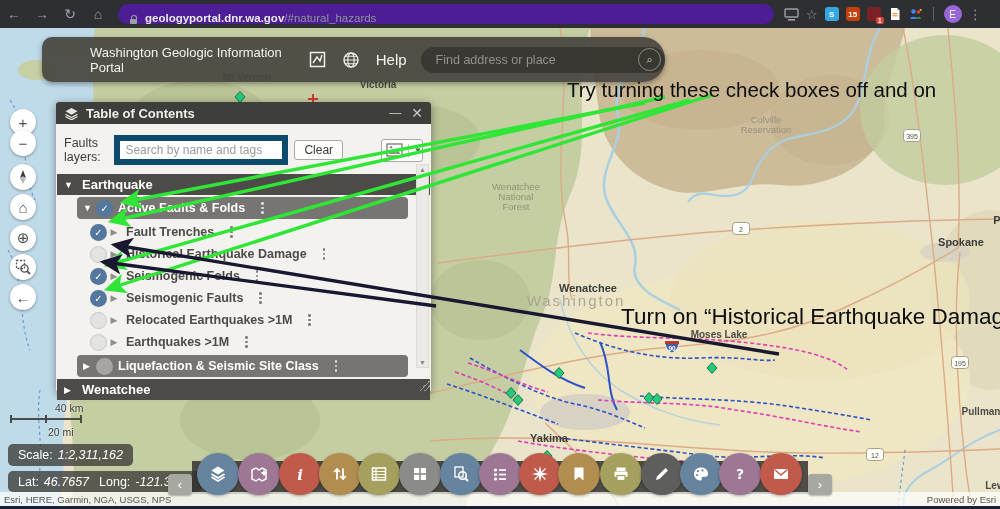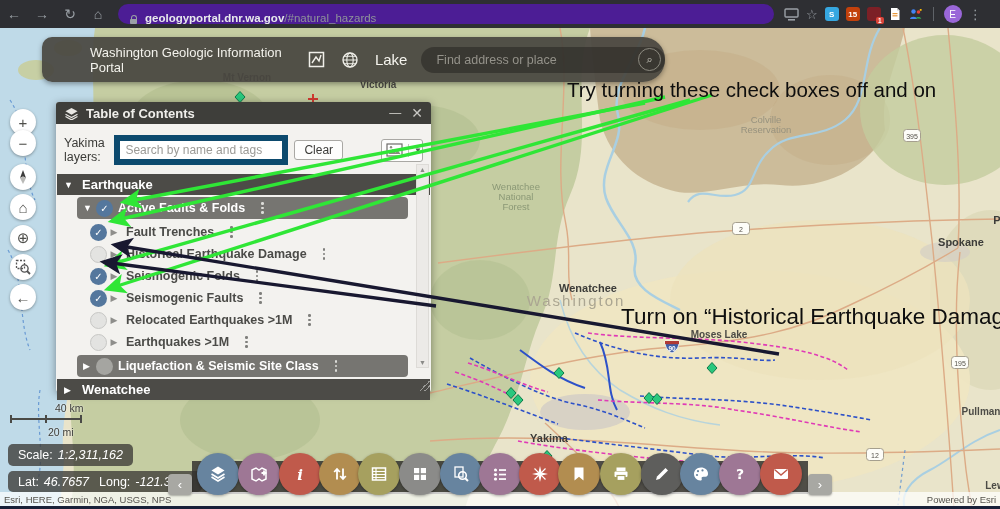--- a/index.html
+++ b/index.html
@@ -264,21 +264,21 @@
           <path d="M4 12 8 6 11 10 13 4" fill="none" stroke="#f0efe9" stroke-width="1.4"></path>
         </svg>
     </span>
     <span class="hdr-ic">
       <svg width="18" height="18" viewBox="0 0 18 18">
           <circle cx="9" cy="9" r="7" fill="none" stroke="#f0efe9" stroke-width="1.4"></circle>
           <ellipse cx="9" cy="9" rx="3.2" ry="7" fill="none" stroke="#f0efe9" stroke-width="1.1"></ellipse>
           <path d="M2 9 H16 M3.2 5.2 H14.8 M3.2 12.8 H14.8" stroke="#f0efe9" stroke-width="1.1"></path>
         </svg>
     </span>
-    <span id="help-label">Lake</span>
+    <span id="help-label">Help</span>
     <div id="hdr-search">
       <input type="text" placeholder="Find address or place" style="">
       <span id="hdr-mag">⌕</span>
     </div>
   </div>
 
   <div id="map-controls-slot">
       <div class="circle-btn" style="top: 109px;">+</div>
       <div class="circle-btn" style="top: 130px;">−</div>
       <div class="circle-btn" style="top: 164px;">
@@ -429,21 +429,21 @@
       <svg width="15" height="13" viewBox="0 0 20 17">
           <path d="M10 1 18 5.5 10 10 2 5.5Z" fill="#e8e7e3"></path>
           <path d="M2 9.5 10 14 18 9.5" stroke="#e8e7e3" stroke-width="1.6" fill="none"></path>
           <path d="M2 12.5 10 17 18 12.5" stroke="#e8e7e3" stroke-width="1.6" fill="none"></path>
         </svg>
       <span id="toc-title">Table of Contents</span>
       <span class="toc-winbtn">—</span>
       <span class="toc-winbtn" style="font-size:14px;">✕</span>
     </div>
     <div id="toc-search-row">
-      <span id="toc-search-label">Yakima layers:</span>
+      <span id="toc-search-label">Faults layers:</span>
       <input id="toc-search-input" type="text" placeholder="Search by name and tags" style="">
       <button id="toc-clear">Clear</button>
       <span id="toc-thumb-btn">
         <svg width="17" height="14" viewBox="0 0 17 14" style="margin-left:4px;">
             <rect x="1" y="1" width="15" height="12" fill="#fff" stroke="#6e6d69" stroke-width="1.2"></rect>
             <path d="M2.5 11 6.5 6 9.5 9.5 12 7.5 14.5 11Z" fill="#8a897f"></path>
             <circle cx="5" cy="4.2" r="1.2" fill="#8a897f"></circle>
           </svg>
         <span class="car">▼</span>
       </span>

